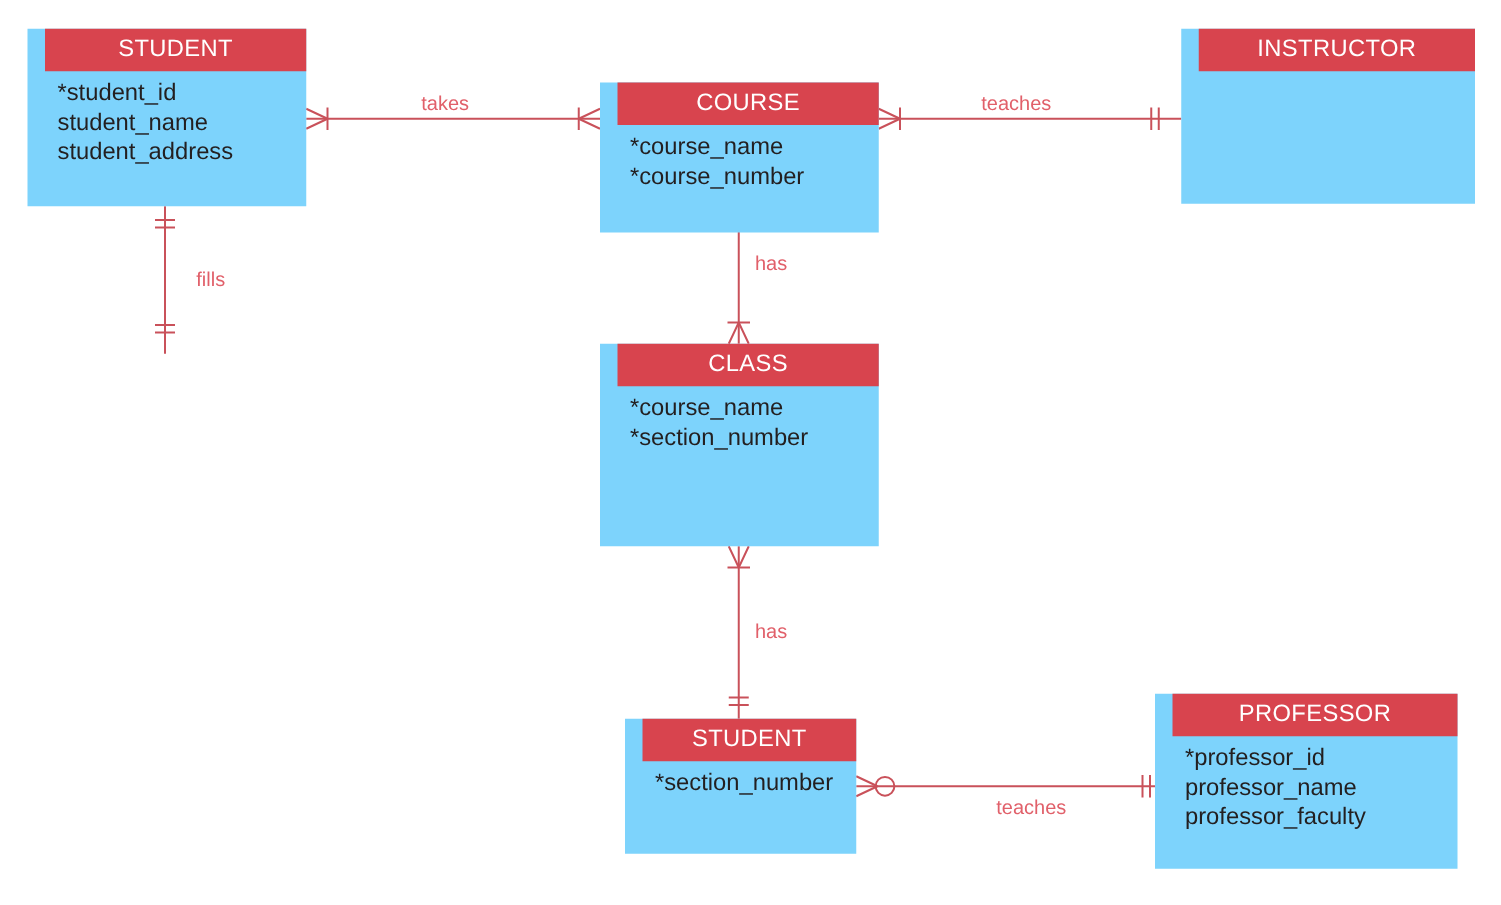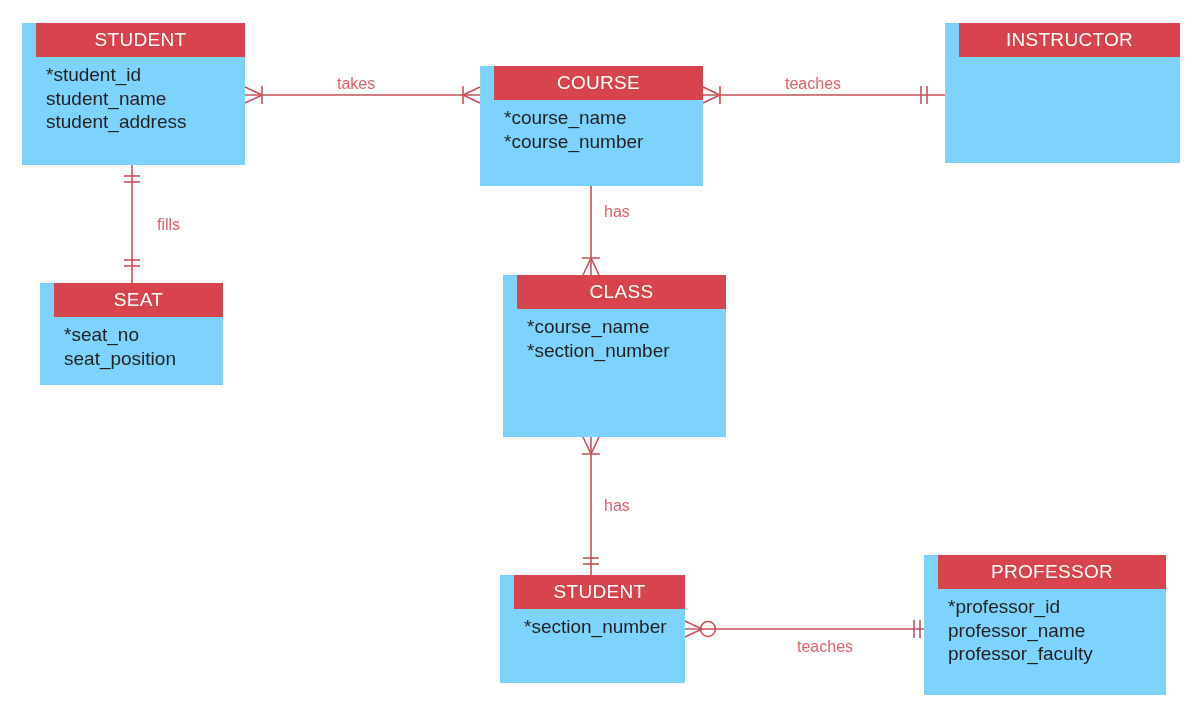--- a/index.html
+++ b/index.html
@@ -122,37 +122,30 @@
 
   <div class="entity" style="left:22px; top:23px; width:223px; height:142px;">
     <div class="entity-header">STUDENT</div>
     <div class="entity-attrs">
       <div class="attr">*student_id</div>
       <div class="attr">student_name</div>
       <div class="attr">student_address</div>
     </div>
   </div>
 
-  <div class="entity" style="left:40px; top:283px; width:183px; height:102px;">
-    <div class="entity-header">SEAT</div>
-    <div class="entity-attrs">
-      <div class="attr">*seat_no</div>
-      <div class="attr">seat_position</div>
-    </div>
-  </div>
 
   <div class="entity" style="left:480px; top:43px; width:223px; height:120px;margin-top:23px;">
     <div class="entity-header">COURSE</div>
     <div class="entity-attrs">
       <div class="attr">*course_name</div>
       <div class="attr">*course_number</div>
     </div>
   </div>
 
-  <div class="entity" style="left:480px; top:275px; width:223px; height:162px;margin-left:23px;">
+  <div class="entity" style="left:480px; top:275px; width:223px; height:162px;">
     <div class="entity-header">CLASS</div>
     <div class="entity-attrs">
       <div class="attr">*course_name</div>
       <div class="attr">*section_number</div>
     </div>
   </div>
 
   <div class="entity" style="left:500px; top:575px; width:185px; height:108px;">
     <div class="entity-header">STUDENT</div>
     <div class="entity-attrs">

